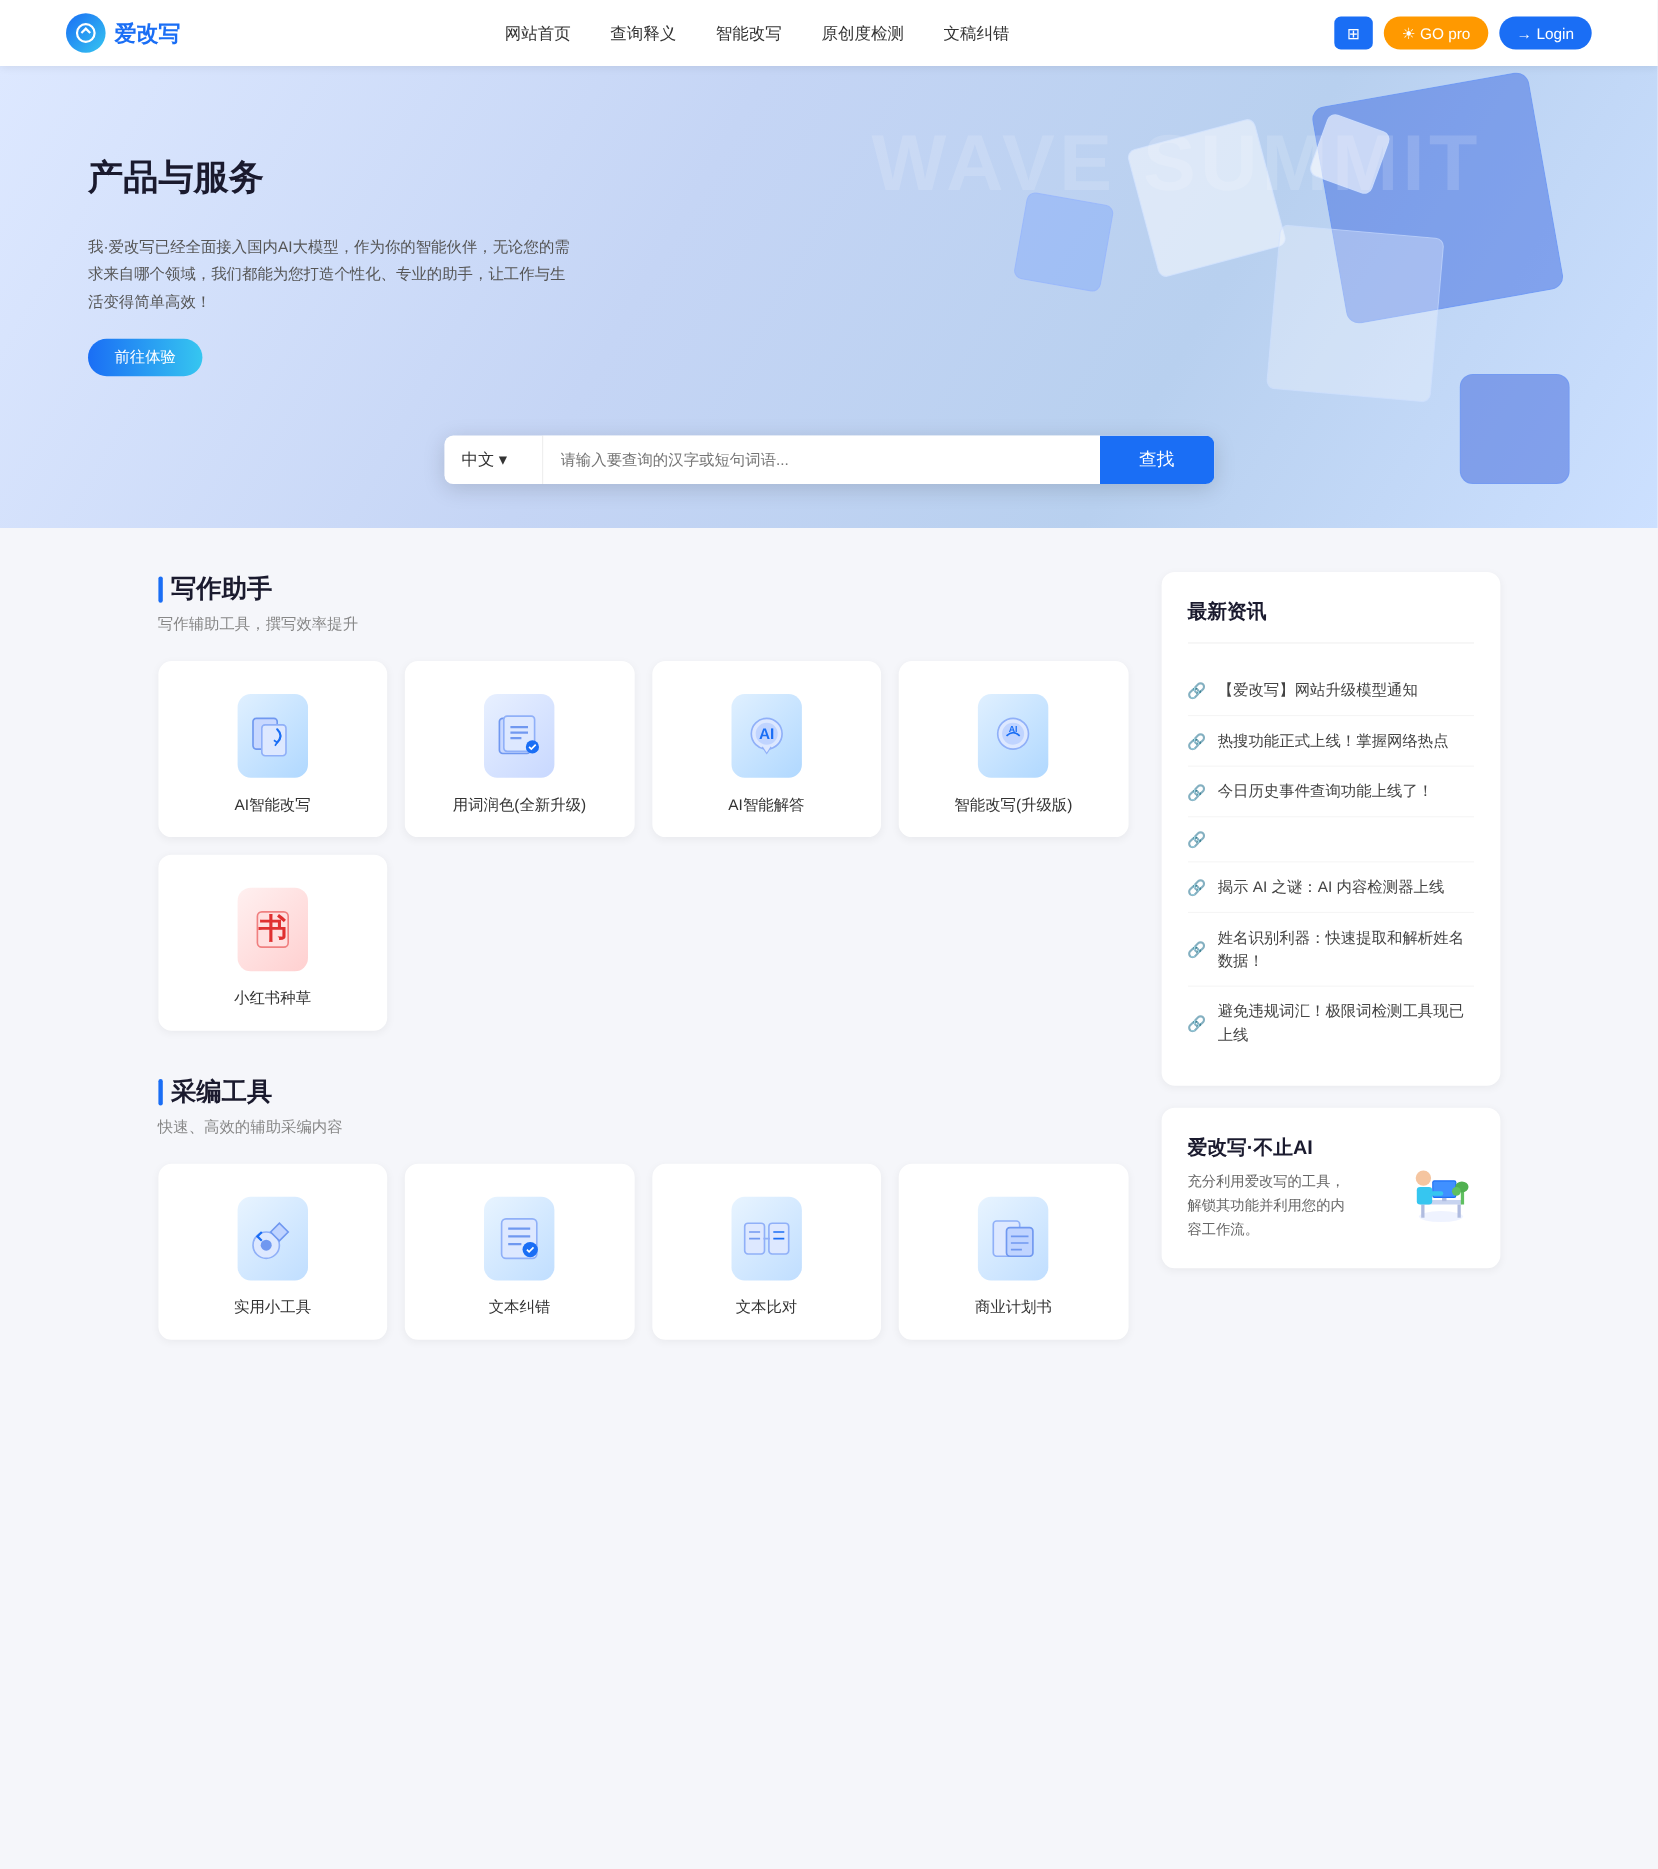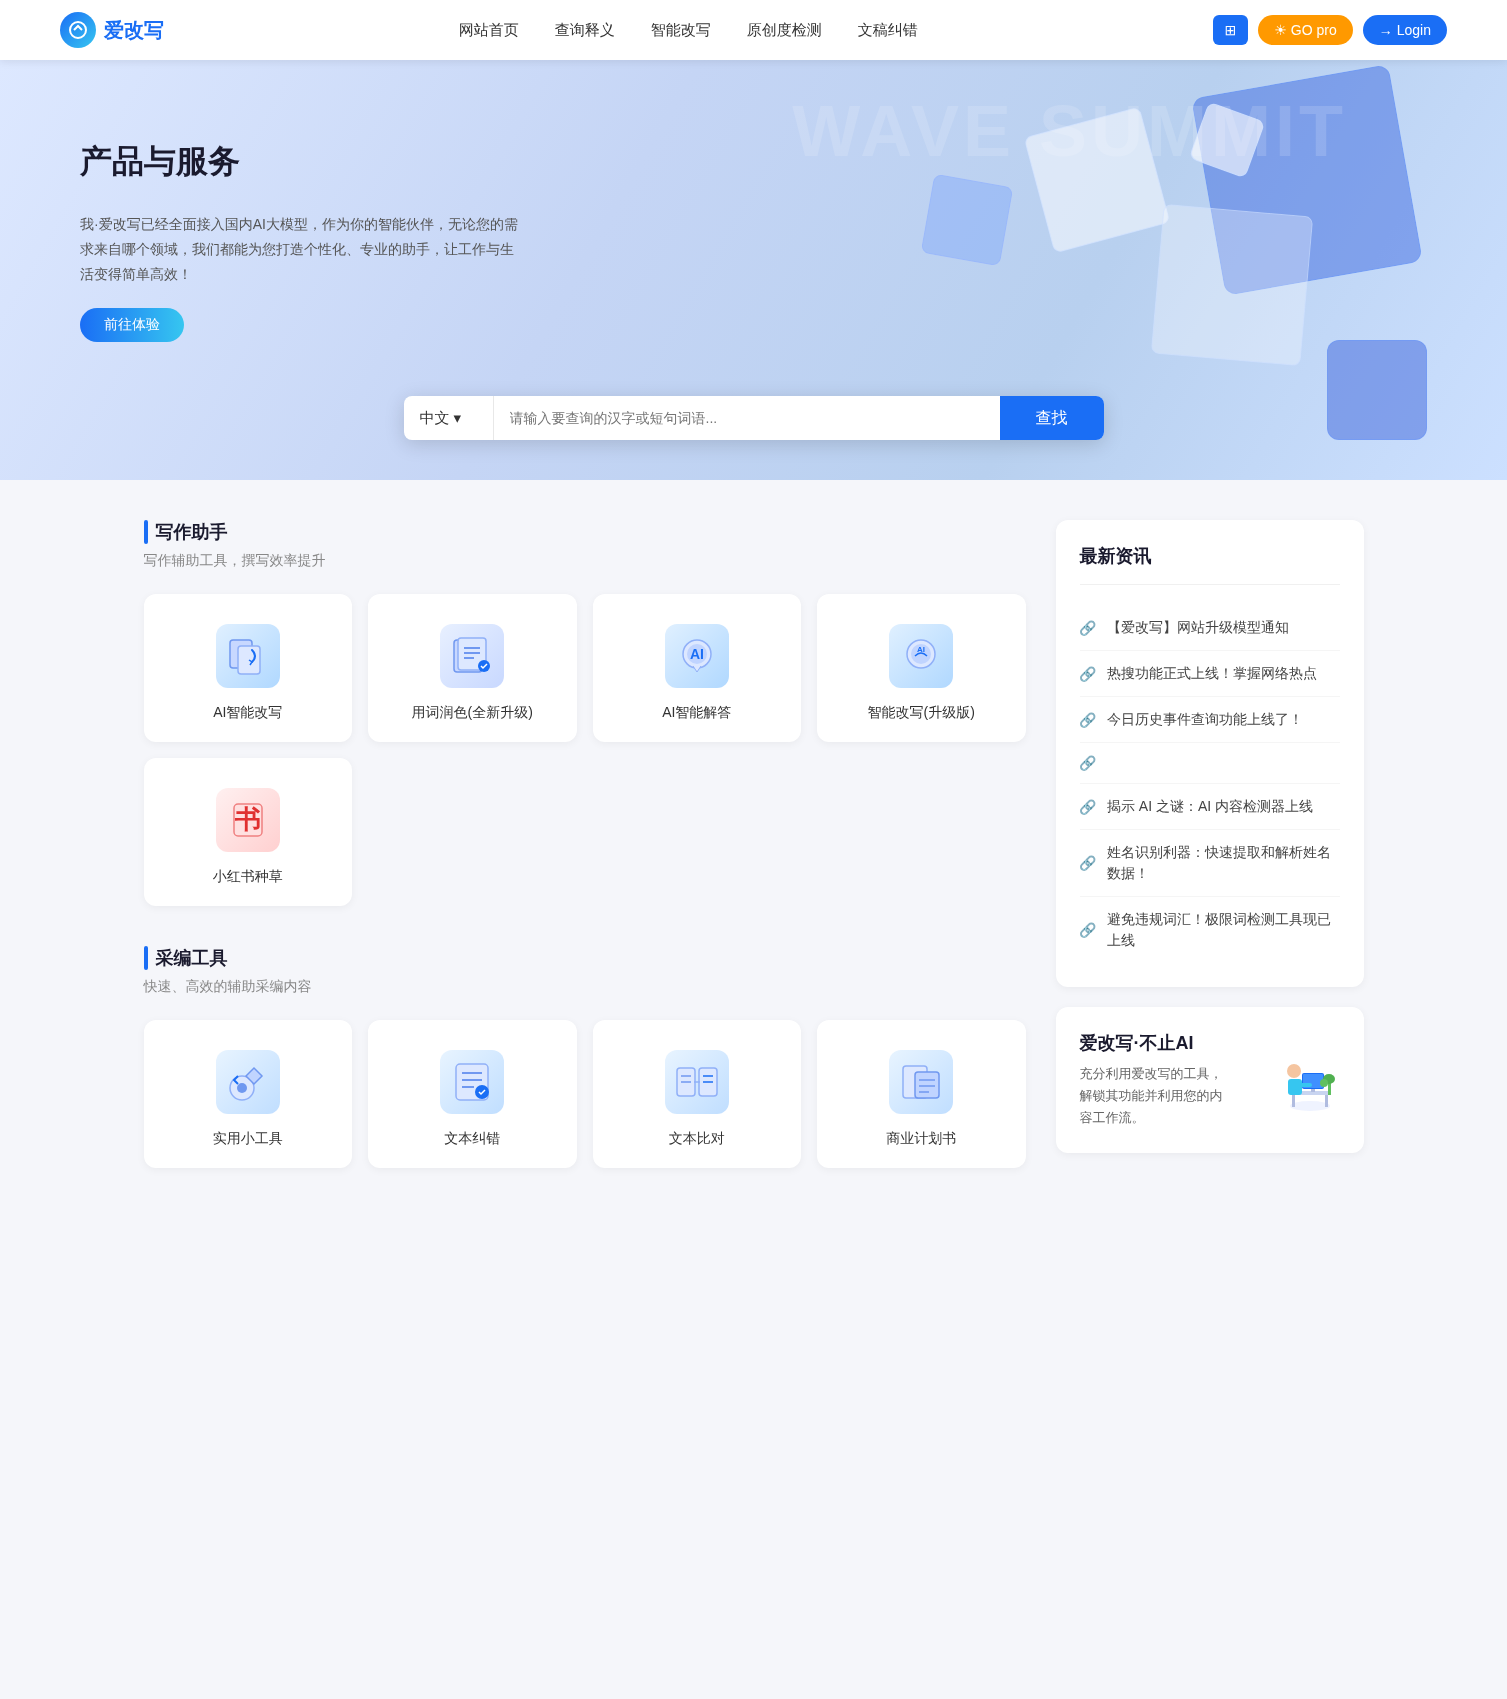--- a/index.html
+++ b/index.html
@@ -42,31 +42,31 @@
     .search-lang { padding: 0 16px; border-right: 1px solid #e8e8e8; display: flex; align-items: center; gap: 4px; cursor: pointer; font-size: 15px; min-width: 90px; }
     .search-input { flex: 1; border: none; outline: none; padding: 14px 16px; font-size: 14px; color: #999; }
     .search-btn { background: #1a6ef5; color: #fff; border: none; padding: 0 36px; font-size: 16px; cursor: pointer; }
 
     
     .main { max-width: 1300px; margin: 40px auto; padding: 0 40px; display: flex; gap: 30px; }
     .left-panel { flex: 1; }
     .right-panel { width: 308px; flex-shrink: 0; }
 
     
-    .section-title { display: flex; align-items: center; gap: 8px; font-size: 18px; font-weight: 700; color: #1a1a2e; margin-bottom: 8px; }
+    .section-title { display: flex; align-items: center; gap: 8px; font-size: 23px; font-weight: 700; color: #1a1a2e; margin-bottom: 8px; }
     .section-title-bar { width: 4px; height: 24px; background: #1a6ef5; border-radius: 2px; }
     .section-subtitle { font-size: 14px; color: #888; margin-bottom: 24px; }
 
     
     .tool-grid { display: grid; grid-template-columns: repeat(4, 1fr); gap: 16px; margin-bottom: 40px; }
     .tool-card {
       background: #fff; border-radius: 12px; padding: 30px 16px 20px; text-align: center;
       cursor: pointer; transition: box-shadow 0.2s; box-shadow: 0 2px 8px rgba(0,0,0,0.05);
     }
-    .tool-icon { width: 64px; height: 64px; margin: 0 auto 16px; display: flex; align-items: center; justify-content: center; }
+    .tool-icon { width: 64px; height: 76px; margin: 0 auto 16px; display: flex; align-items: center; justify-content: center; }
     .tool-label { font-size: 14px; color: #333; }
 
     
     .icon-writing { background: linear-gradient(135deg, #e8f0ff, #c8d8ff); border-radius: 12px; }
     .icon-ai { background: linear-gradient(135deg, #e0f0ff, #b0d8ff); border-radius: 12px; }
     .icon-red { background: linear-gradient(135deg, #fff0f0, #ffd0d0); border-radius: 12px; }
     .icon-report { background: linear-gradient(135deg, #fff0f0, #ffd0d0); border-radius: 12px; }
     .icon-tool { background: linear-gradient(135deg, #e8f4ff, #c0deff); border-radius: 12px; }
     .icon-proofread { background: linear-gradient(135deg, #e8f4ff, #c0deff); border-radius: 12px; }
     .icon-compare { background: linear-gradient(135deg, #e8f4ff, #c0deff); border-radius: 12px; }
@@ -90,21 +90,21 @@
     .promo-img { flex-shrink: 0; }
 
     
     .hero-deco { position: absolute; border-radius: 8px; }
     .deco1 { width: 120px; height: 120px; background: rgba(255,255,255,0.5); top: 60px; right: 350px; transform: rotate(-15deg); border: 1px solid rgba(200,220,255,0.6); }
     .deco2 { width: 80px; height: 80px; background: rgba(100,150,255,0.3); top: 120px; right: 500px; transform: rotate(10deg); border: 1px solid rgba(150,180,255,0.5); }
     .deco3 { width: 200px; height: 200px; background: rgba(30,80,220,0.4); top: 20px; right: 100px; transform: rotate(-10deg); border-radius: 12px; border: 1px solid rgba(100,150,255,0.4); }
     .deco4 { width: 150px; height: 150px; background: rgba(255,255,255,0.3); top: 150px; right: 200px; transform: rotate(5deg); border: 1px solid rgba(200,220,255,0.5); }
     .deco5 { width: 100px; height: 100px; background: rgba(60,100,220,0.5); top: 280px; right: 80px; border-radius: 12px; border: 1px solid rgba(100,150,255,0.4); }
     .deco6 { width: 60px; height: 60px; background: rgba(255,255,255,0.6); top: 50px; right: 250px; transform: rotate(20deg); border: 1px solid rgba(200,220,255,0.7); }
-    .wave-text { position: absolute; right: 160px; top: 30px; font-size: 72px; font-weight: 900; color: rgba(255,255,255,0.15); letter-spacing: 4px; white-space: nowrap; }
+    .wave-text { position: absolute; right: 160px; top: 48px; font-size: 72px; font-weight: 900; color: rgba(255,255,255,0.15); letter-spacing: 4px; white-space: nowrap; }
 
     .section-writing { margin-bottom: 10px; }
     .section-caibiantools { margin-top: 40px; }
 
     
     .svg-icon { width: 48px; height: 48px; }
   </style>
 </head>
 <body>
 

